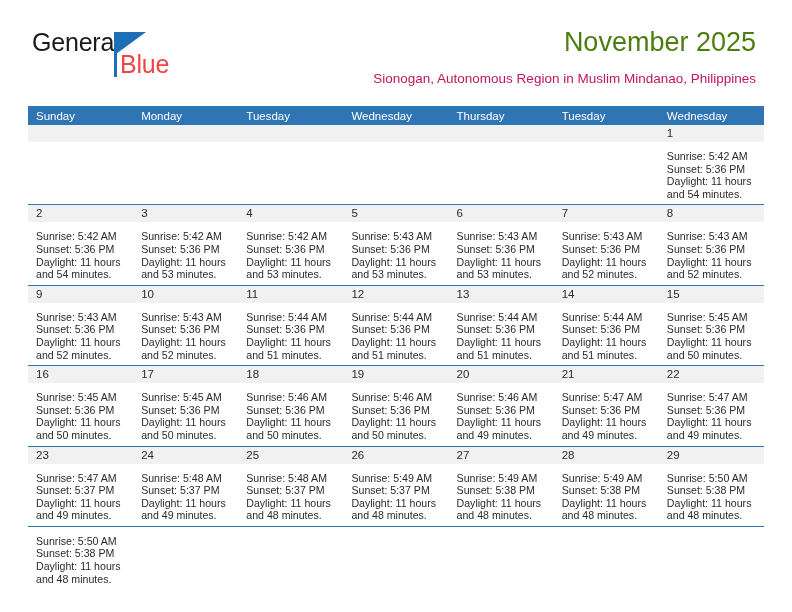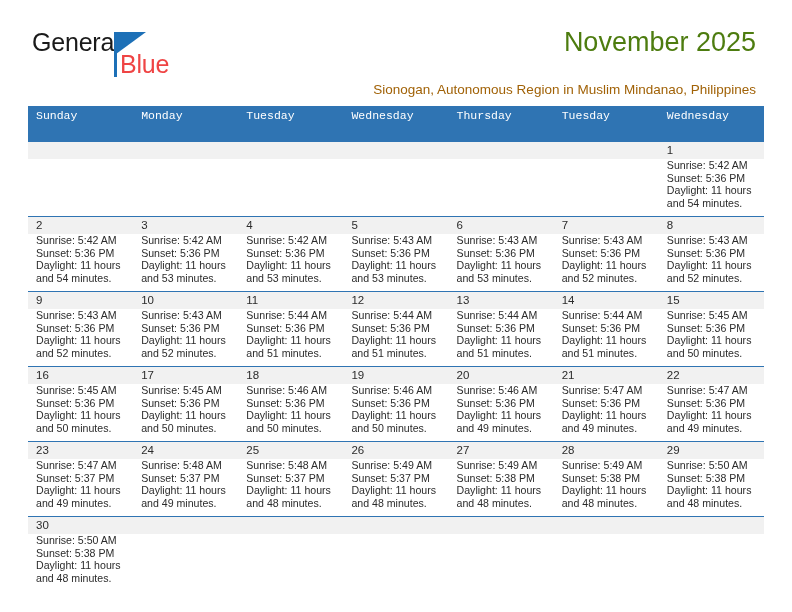--- a/index.html
+++ b/index.html
@@ -80,47 +80,46 @@
   }
   .cal-title {
     font-size: 27px;
     color: #4d7c0f;
     line-height: 1.1;
     font-weight: normal;
     margin: 0;
   }
   .cal-subtitle {
     font-size: 13.5px;
-    color: #a16207;
-    margin-top: 24px;
+    color: #be185d;
+    margin-top: 13px;
     line-height: 1.2;
   }
 
   
   .calendar {
     position: absolute;
     left: 28px;
     top: 106px;
     width: 736px;
   }
   .weekday-row {
     display: flex;
     background: #2f74b3;
   }
   .weekday {
     flex: 1 1 0;
     box-sizing: border-box;
     padding: 4px 0 4px 8px;
     font-size: 11.5px;
     color: #ffffff;
-    height: 36px;
+    height: 19px;
     line-height: 12px;
     overflow: hidden;
     white-space: nowrap;
-    font-family: Liberation Mono, monospace;
   }
   .week-row {
     position: relative;
     border-bottom: 1.3px solid #2f74b3;
   }
   .week-row:last-child {
     border-bottom: none;
   }
   .daynum-band {
     display: flex;
@@ -138,21 +137,21 @@
     overflow: hidden;
   }
   .info-band {
     display: flex;
     background: #ffffff;
     min-height: 57px;
   }
   .daycell {
     flex: 1 1 0;
     box-sizing: border-box;
-    padding: 0 4px 4px 8px;
+    padding: 8px 4px 4px 8px;
     overflow: hidden;
   }
   .daycell .line {
     font-size: 10.6px;
     line-height: 12.6px;
     color: #2b2b2b;
     white-space: nowrap;
   }
   .week-row.last .info-band {
     min-height: 70px;
@@ -429,29 +428,20 @@
             </div>
             <div class="daycell">
               <div class="line">Sunrise: 5:50 AM</div>
               <div class="line">Sunset: 5:38 PM</div>
               <div class="line">Daylight: 11 hours</div>
               <div class="line">and 48 minutes.</div>
             </div>
           </div>
         </div>
         <div class="week-row last">
-          <div class="daynum-band">
-            <div class="daynum">30</div>
-            <div class="daynum"></div>
-            <div class="daynum"></div>
-            <div class="daynum"></div>
-            <div class="daynum"></div>
-            <div class="daynum"></div>
-            <div class="daynum"></div>
-          </div>
           <div class="info-band">
             <div class="daycell">
               <div class="line">Sunrise: 5:50 AM</div>
               <div class="line">Sunset: 5:38 PM</div>
               <div class="line">Daylight: 11 hours</div>
               <div class="line">and 48 minutes.</div>
             </div>
             <div class="daycell"></div>
             <div class="daycell"></div>
             <div class="daycell"></div>

